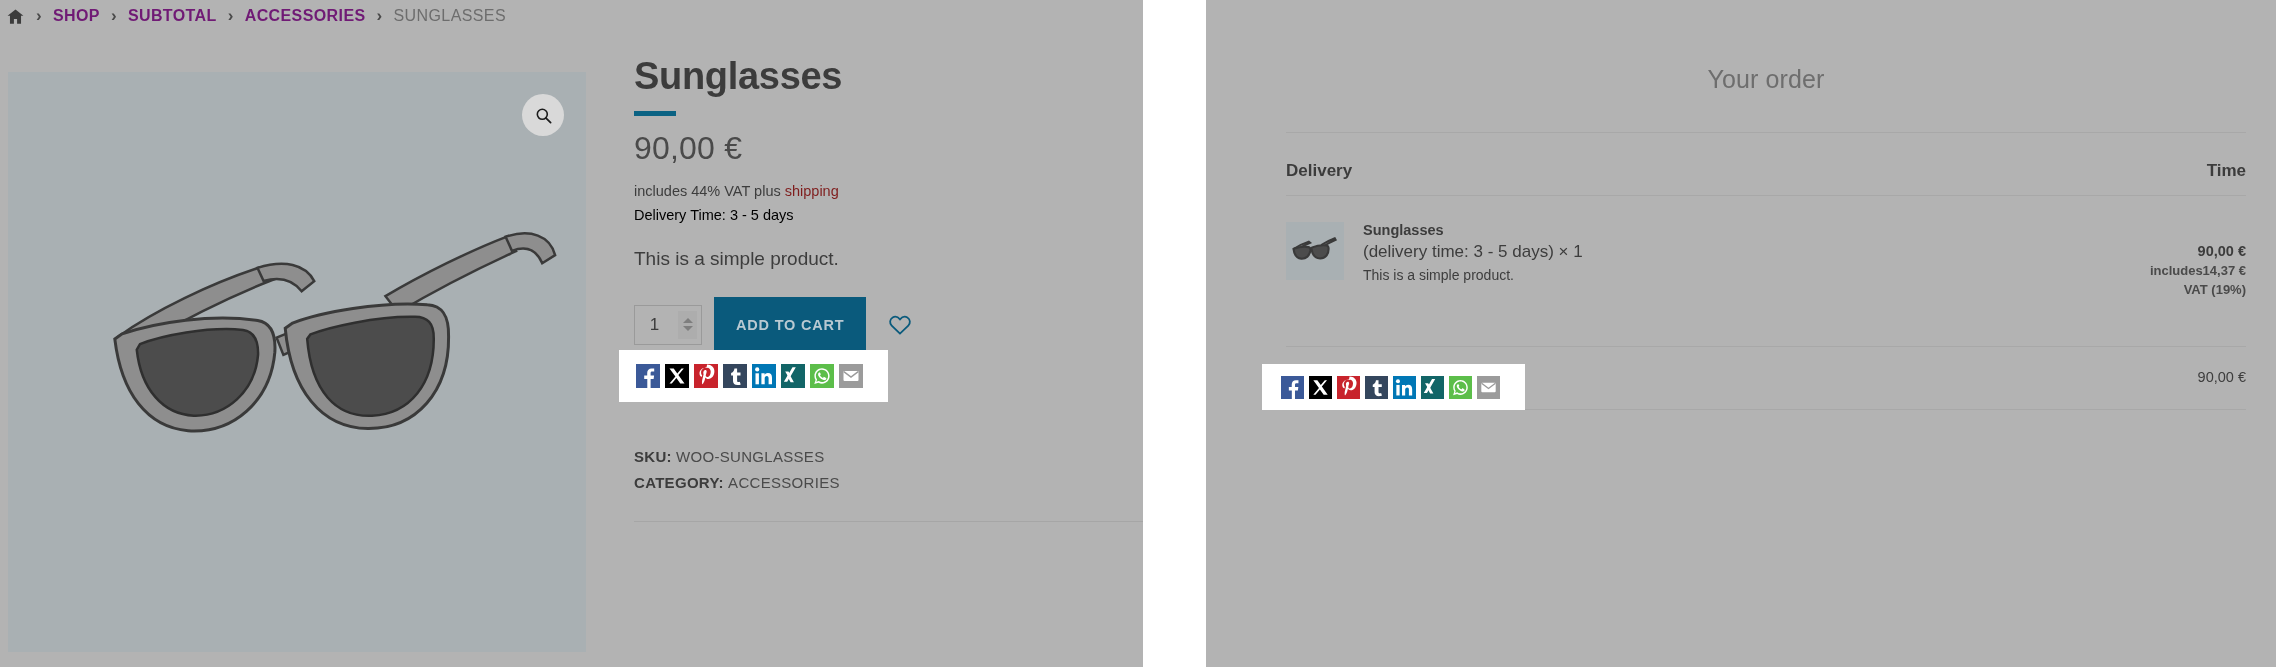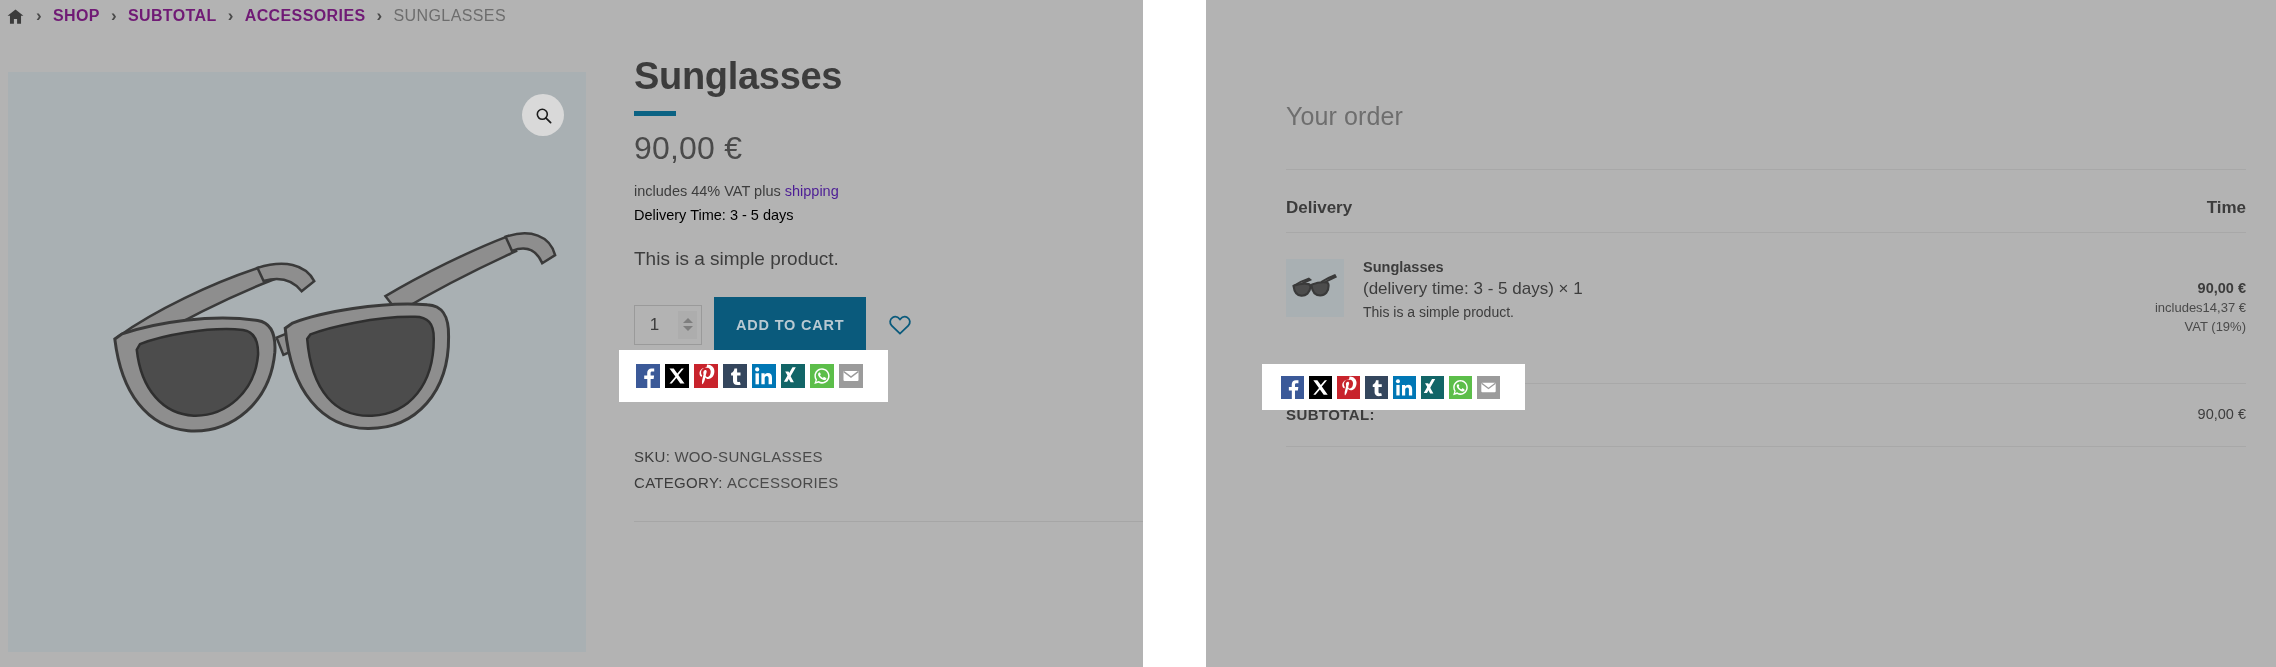--- a/index.html
+++ b/index.html
@@ -42,21 +42,21 @@
   .glasses-wrap { position: absolute; left: 0; top: 0; width: 100%; height: 100%; }
 
   .summary { position: absolute; left: 634px; top: 56px; width: 500px; }
   .product-title {
     font-size: 38px; font-weight: 700; color: #3c3c3c;
     letter-spacing: -.3px; line-height: 1.1;
   }
   .title-rule { width: 42px; height: 5px; background: #0a6283; margin: 13px 0 14px 0; }
   .price { font-size: 32px; color: #4a4a4a; font-weight: 400; letter-spacing: .2px; }
   .tax-line { font-size: 14.5px; color: #3d3d3d; margin-top: 15px; line-height: 1.35; }
-  .tax-line a { color: #4c1d95; text-decoration: none; }
+  .tax-line a { color: #7f1d1d; text-decoration: none; }
   .delivery-line { font-size: 14.5px; color: #000000; margin-top: 5px; line-height: 1.35; }
   .short-desc { font-size: 19px; color: #3d3d3d; margin-top: 22px; }
 
   .cart-row { display: flex; align-items: center; gap: 0; margin-top: 27px; }
   .qty {
     width: 68px; height: 40px; border: 1px solid #9a9a9a;
     background: #b3b3b3; display: flex; align-items: center;
     position: relative;
   }
   .qty-val {
@@ -82,56 +82,56 @@
   .wishlist { margin-left: 22px; display: inline-flex; }
 
   .share-box-left {
     position: absolute; left: 619px; top: 350px;
     width: 269px; height: 52px; background: #ffffff;
     display: flex; align-items: center; padding-left: 17px; gap: 5px;
   }
   .sbtn { width: 24px; height: 24px; display: flex; align-items: center; justify-content: center; cursor: pointer; }
 
   .meta { position: absolute; left: 634px; top: 444px; font-size: 15px; color: #4a4a4a; line-height: 1.7; }
-  .meta b { color: #3c3c3c; font-weight: 400; letter-spacing: .3px; }
+  .meta b { color: #3c3c3c; font-weight: 700; letter-spacing: .3px; }
   .meta span { letter-spacing: .3px; }
   .meta-rule {
     position: absolute; left: 634px; top: 521px;
     width: 509px; height: 1px; background: #a6a6a6;
   }
 
   
   .panel-right {
     position: absolute; left: 1206px; top: 0;
     width: 1070px; height: 667px;
     background: #b3b3b3;
   }
   .order-inner { position: absolute; left: 80px; top: 0; width: 960px; }
   .order-heading {
     font-size: 25px; color: #6e6e6e; font-weight: 400;
-    letter-spacing: .1px; padding-top: 102px;
+    letter-spacing: .1px; padding-top: 65px; text-align: center;
   }
   .rule { height: 1px; background: #a8a8a8; width: 960px; }
   .rule-1 { margin-top: 38px; }
   .thead {
     display: flex; justify-content: space-between; align-items: baseline;
     padding: 28px 0 14px 0; font-size: 17px; font-weight: 700; color: #3c3c3c;
   }
   .order-item {
     display: flex; justify-content: space-between; align-items: flex-start;
     padding-top: 26px;
   }
   .oi-left { display: flex; gap: 19px; }
   .thumb { width: 58px; height: 58px; background: #a9b0b3; position: relative; overflow: hidden; }
   .oi-name { font-size: 14.5px; font-weight: 700; color: #3c3c3c; }
   .oi-variant { font-size: 17px; color: #3d3d3d; margin-top: 4px; }
   .oi-desc { font-size: 14px; color: #3d3d3d; margin-top: 5px; }
   .oi-price { text-align: right; padding-top: 21px; }
   .oi-total { font-size: 14.5px; font-weight: 700; color: #3c3c3c; }
-  .oi-vat { font-size: 13px; color: #4a4a4a; line-height: 1.45; margin-top: 3px; }
+  .oi-vat { font-size: 13px; color: #4a4a4a; line-height: 1.45; margin-top: 3px; font-weight: bold; }
 
   .share-box-right {
     position: absolute; left: 1262px; top: 364px;
     width: 263px; height: 46px; background: #ffffff;
     display: flex; align-items: center; padding-left: 19px; gap: 5px;
   }
   .sbtn-sm { width: 23px; height: 23px; display: flex; align-items: center; justify-content: center; cursor: pointer; }
 
   .rule-2 { margin-top: 46px; }
   .subtotal-row {

